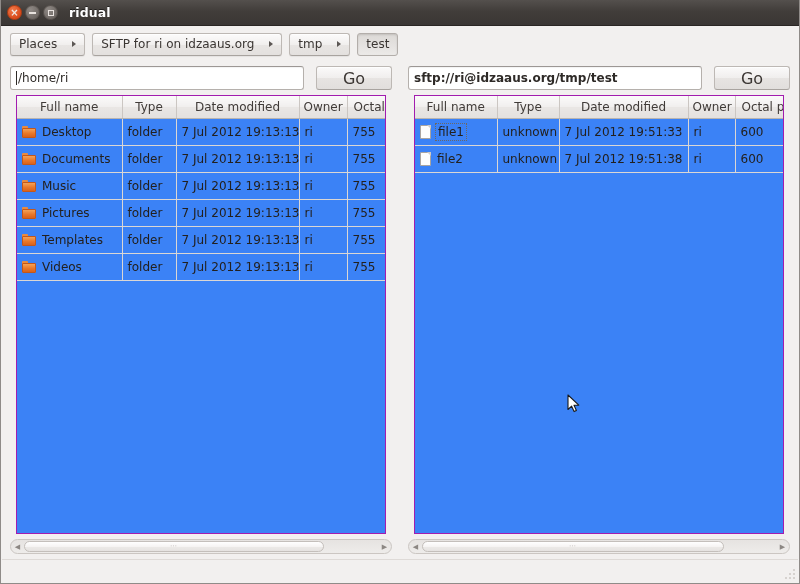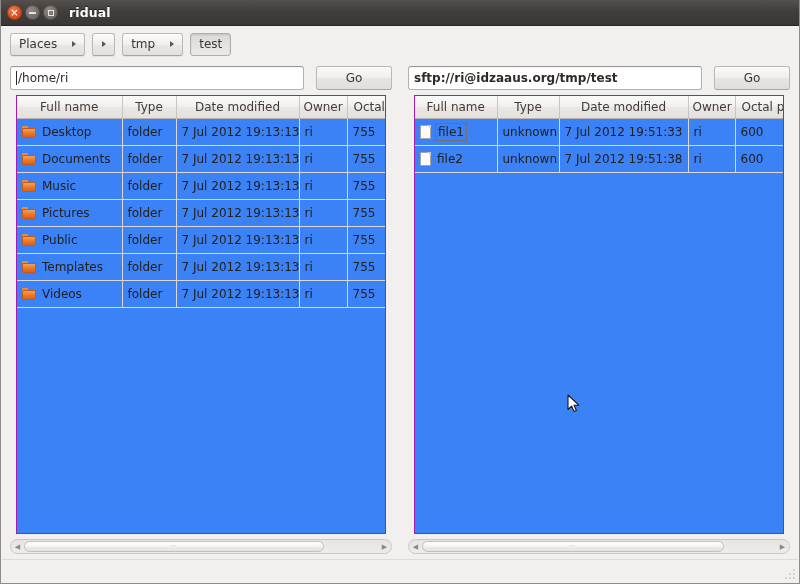--- a/index.html
+++ b/index.html
@@ -143,21 +143,21 @@
     width: 1px; height: 14px;
     background: #2e2a27;
     margin-right: 1px;
   }
   .gobtn {
     width: 76px;
     height: 24px;
     display: flex;
     align-items: center;
     justify-content: center;
-    font-size: 12px;
+    font-size: 16px;
     color: #3b3633;
     background: linear-gradient(to bottom, #fbfafa 0%, #f0eeed 50%, #e7e4e2 51%, #e1dedc 100%);
     border: 1px solid #bdb8b4;
     border-bottom-color: #a8a39f;
     border-radius: 3px;
     box-shadow: 0 1px 0 rgba(255,255,255,.8) inset;
     box-sizing: border-box;
     cursor: default;
   }
 
@@ -335,20 +335,21 @@
     </div>
     <div class="wtitle">ridual</div>
   </div>
 
   <div class="toolbar">
     <div class="pbtn">
       <span>Places</span>
       <span class="tri"></span>
     </div>
     <div class="pbtn">
+      <span>SFTP for ri on idzaaus.org</span>
       <span class="tri"></span>
     </div>
     <div class="pbtn">
       <span>tmp</span>
       <span class="tri"></span>
     </div>
     <div class="pbtn active">
       <span>test</span>
     </div>
   </div>
@@ -444,35 +445,20 @@
                 <td>ri</td>
                 <td>755</td>
               </tr>
               <tr>
                 <td class="name">
                   <div class="namecell">
                     <span class="ico-folder">
                       <span class="tab"></span>
                       <span class="body"></span>
                     </span>
-                    <span class="lbl">Public</span>
-                  </div>
-                </td>
-                <td>folder</td>
-                <td>7 Jul 2012 19:13:13</td>
-                <td>ri</td>
-                <td>755</td>
-              </tr>
-              <tr>
-                <td class="name">
-                  <div class="namecell">
-                    <span class="ico-folder">
-                      <span class="tab"></span>
-                      <span class="body"></span>
-                    </span>
                     <span class="lbl">Templates</span>
                   </div>
                 </td>
                 <td>folder</td>
                 <td>7 Jul 2012 19:13:13</td>
                 <td>ri</td>
                 <td>755</td>
               </tr>
               <tr>
                 <td class="name">

